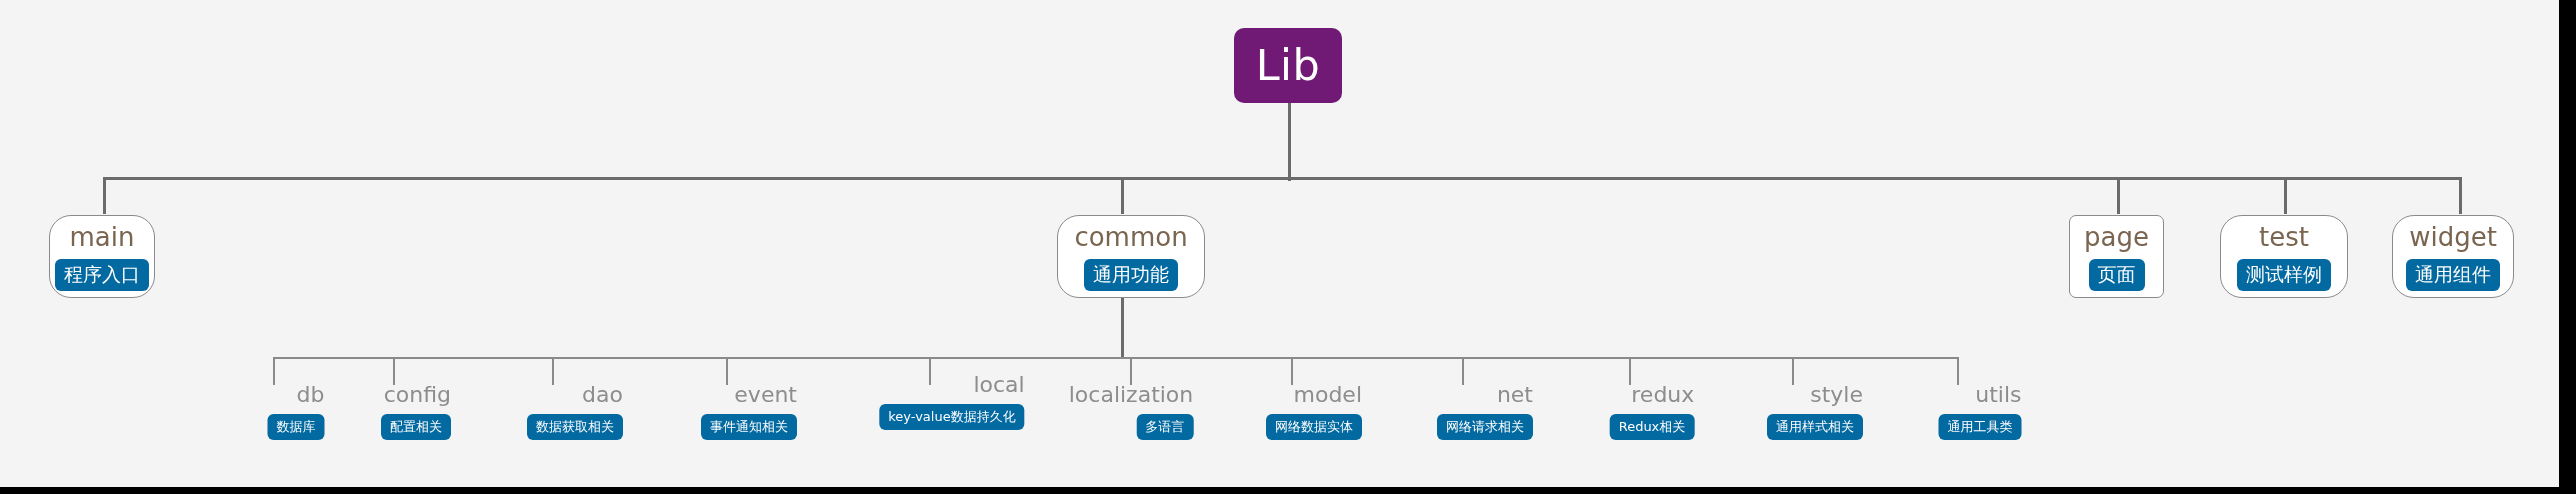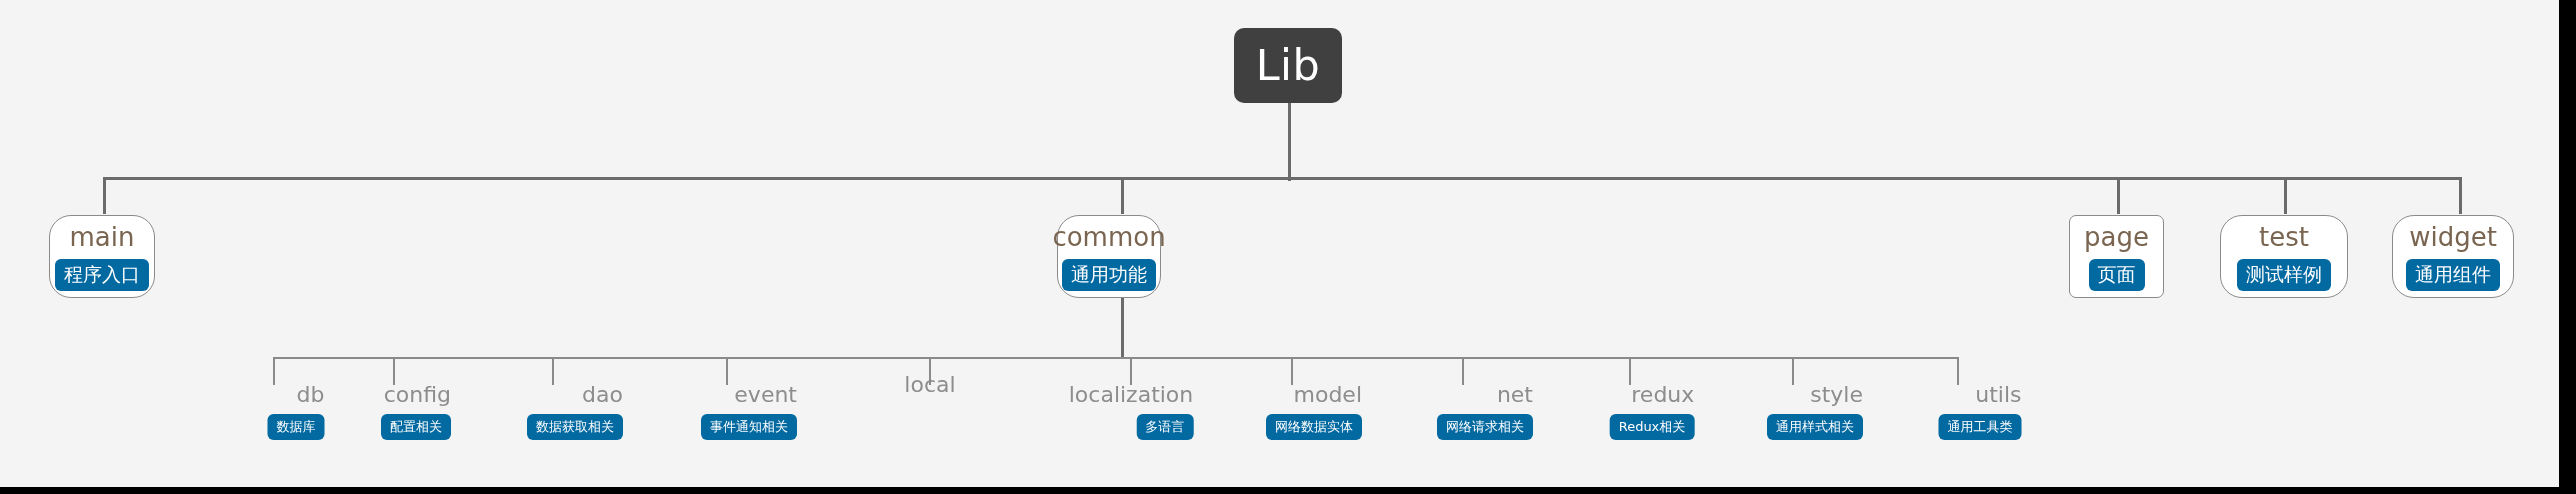--- a/index.html
+++ b/index.html
@@ -22,21 +22,21 @@
     background: #6b6b6b;
   }
   .hbus { height: 3px; }
   .vstub { width: 3px; }
   .vstub.thin { width: 2px; background: #8a8a8a; }
   .hbus.thin { height: 2px; background: #8a8a8a; }
 
   
   .node-root {
     position: absolute;
-    background: #404040;
+    background: #701a75;
     border-radius: 10px;
     display: flex;
     align-items: center;
     justify-content: center;
     box-sizing: border-box;
   }
   .node-root .root-label {
     color: #ffffff;
     font-size: 43px;
     line-height: 1;
@@ -127,21 +127,21 @@
 
   <div class="node-root" id="root-node" style="left: 1234px; top: 28px; width: 108px; height: 75px;">
     <span class="root-label">Lib</span>
   </div>
 
   <div id="level1-layer">
       <div class="node-box" style="left: 49px; top: 215px; width: 106px; height: 83px;">
         <div class="title">main</div>
         <div class="badge">程序入口</div>
       </div>
-      <div class="node-box" style="left: 1057px; top: 215px; width: 104px; height: 83px;">
+      <div class="node-box" style="left: 1057px; top: 215px; width: 148px; height: 83px;">
         <div class="title">common</div>
         <div class="badge">通用功能</div>
       </div>
       <div class="node-box" style="left: 2069px; top: 215px; width: 95px; height: 83px; border-radius: 7px;">
         <div class="title">page</div>
         <div class="badge">页面</div>
       </div>
       <div class="node-box" style="left: 2220px; top: 215px; width: 128px; height: 83px;">
         <div class="title">test</div>
         <div class="badge">测试样例</div>
@@ -164,20 +164,21 @@
       <div class="node-leaf" style="left: 553px; top: 383px;">
         <div class="title">dao</div>
         <div class="badge">数据获取相关</div>
       </div>
       <div class="node-leaf" style="left: 727px; top: 383px;">
         <div class="title">event</div>
         <div class="badge">事件通知相关</div>
       </div>
       <div class="node-leaf" style="left: 930px; top: 373px;">
         <div class="title">local</div>
+        <div class="badge">key-value数据持久化</div>
       </div>
       <div class="node-leaf" style="left: 1131px; top: 383px;">
         <div class="title">localization</div>
         <div class="badge">多语言</div>
       </div>
       <div class="node-leaf" style="left: 1292px; top: 383px;">
         <div class="title">model</div>
         <div class="badge">网络数据实体</div>
       </div>
       <div class="node-leaf" style="left: 1463px; top: 383px;">

